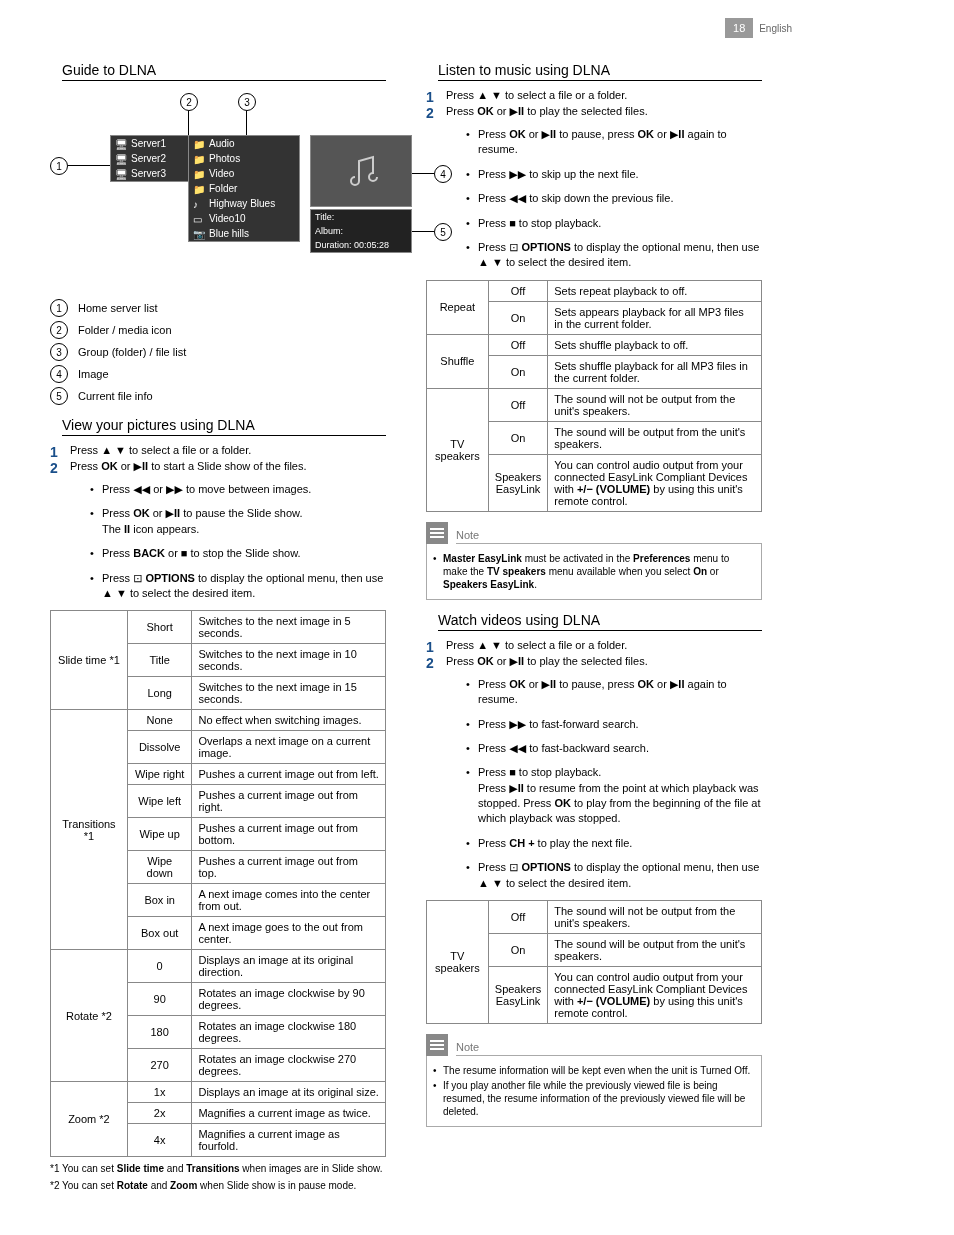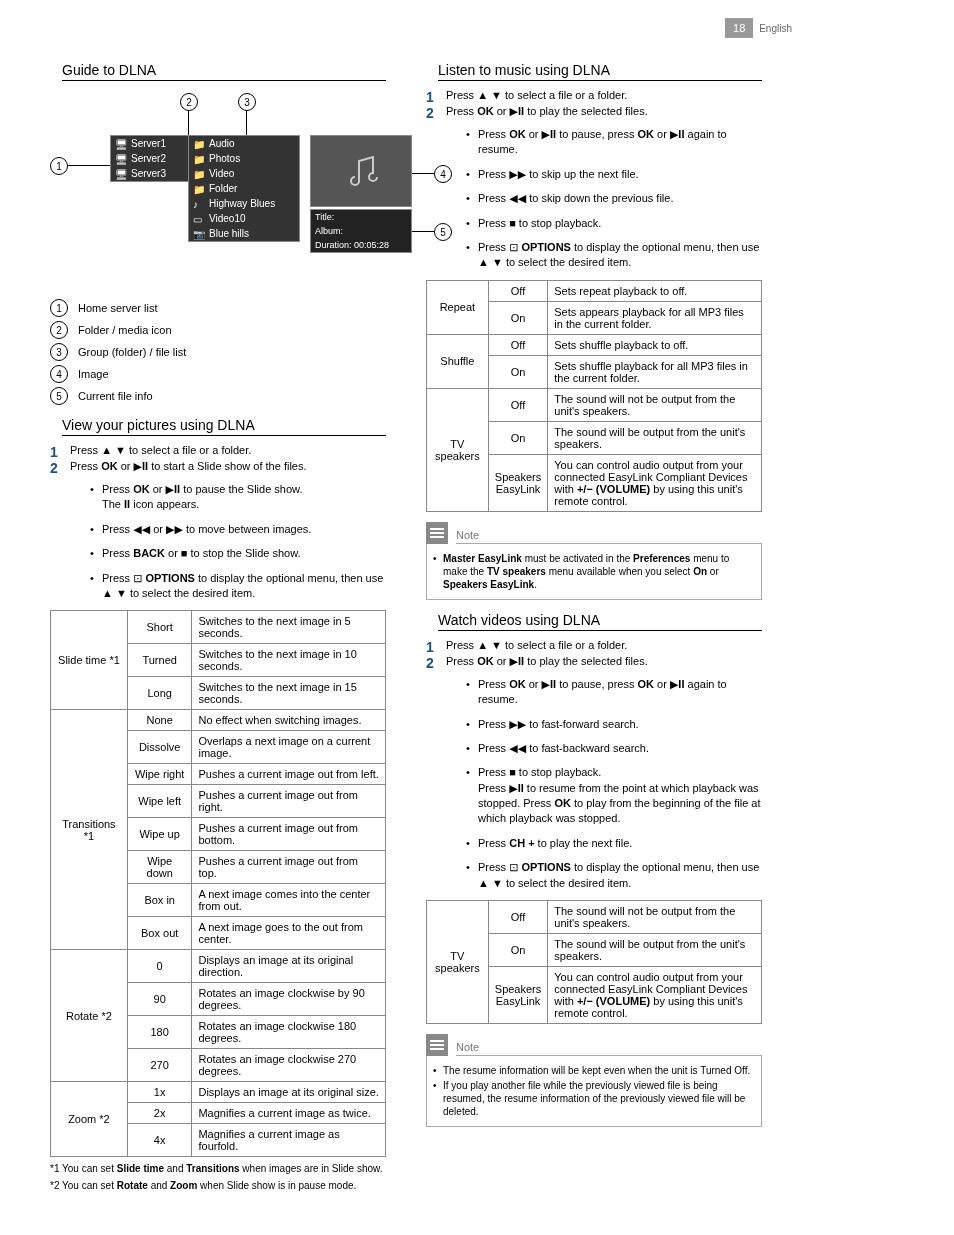--- a/index.html
+++ b/index.html
@@ -145,37 +145,37 @@
             <span class="circ">5</span>
             <span>Current file info</span>
           </div>
       </div>
 
       <h2>View your pictures using DLNA</h2>
       <ol class="steps">
         <li>Press ▲ ▼ to select a file or a folder.</li>
         <li>Press <span class="b">OK</span> or ▶<span class="b">II</span> to start a Slide show of the files.
           <ul class="bul">
+            <li>Press ◀◀ or ▶▶ to move between images.</li>
             <li>Press <span class="b">OK</span> or ▶<span class="b">II</span> to pause the Slide show.<br>The <span class="b">II</span> icon appears.</li>
-            <li>Press ◀◀ or ▶▶ to move between images.</li>
             <li>Press <span class="b">BACK</span> or ■ to stop the Slide show.</li>
             <li>Press ⊡ <span class="b">OPTIONS</span> to display the optional menu, then use ▲ ▼ to select the desired item.</li>
           </ul>
         </li>
       </ol>
 
       <table class="opt">
         <tbody>
             <tr>
               <td class="h" rowspan="3">Slide time *1</td>
               <td class="h">Short</td>
               <td>Switches to the next image in 5 seconds.</td>
             </tr>
         <tr>
-              <td class="h">Turned</td>
+              <td class="h">Title</td>
               <td>Switches to the next image in 10 seconds.</td>
             </tr>
         <tr>
               <td class="h">Long</td>
               <td>Switches to the next image in 15 seconds.</td>
             </tr>
         <tr>
               <td class="h" rowspan="8">Transitions *1</td>
               <td class="h">None</td>
               <td>No effect when switching images.</td>

